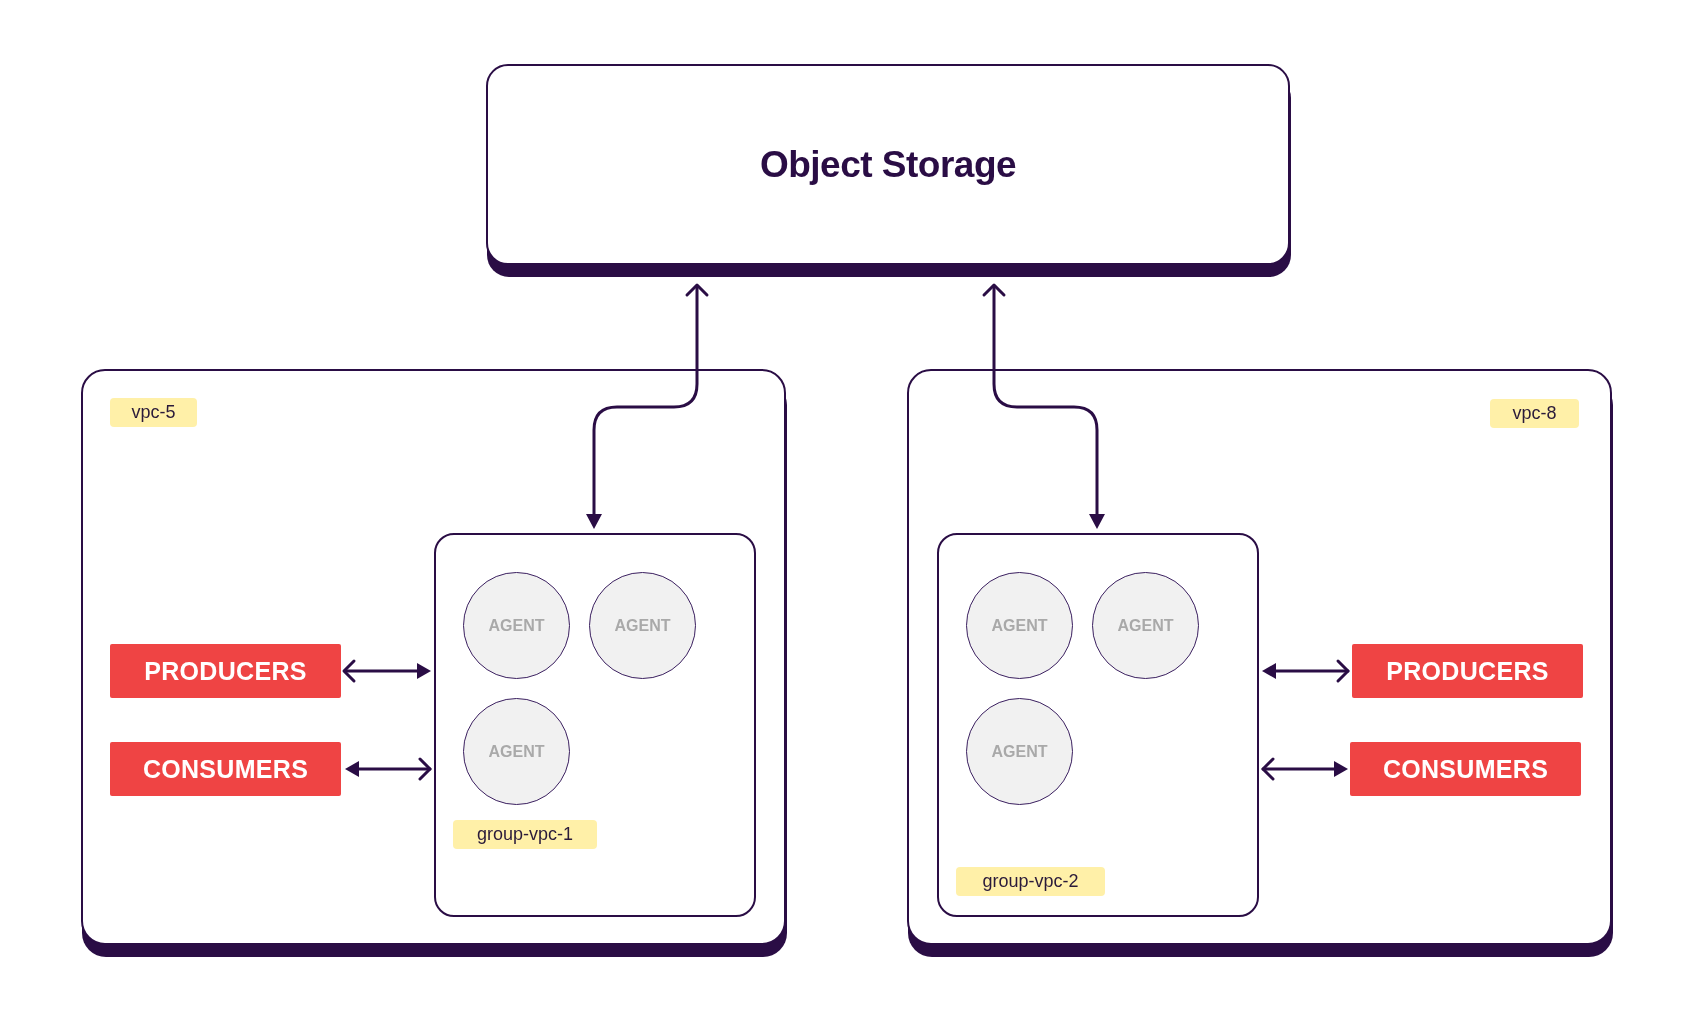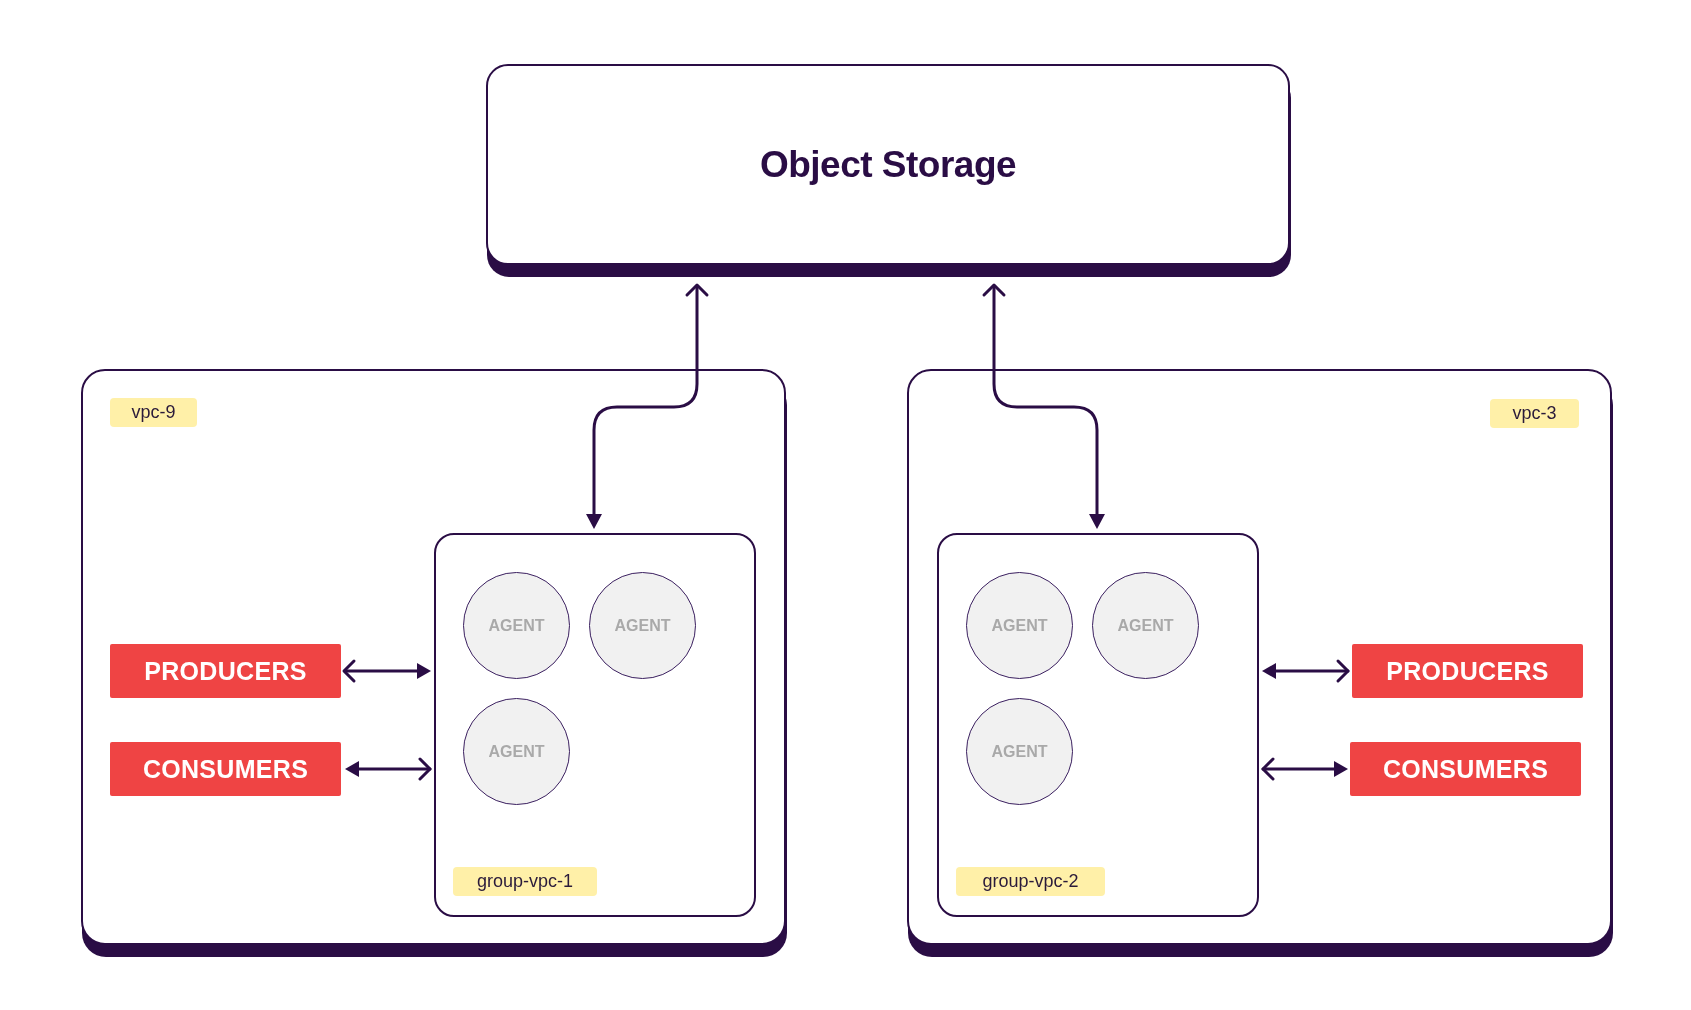--- a/index.html
+++ b/index.html
@@ -50,33 +50,33 @@
     svg.connectors { position: absolute; left: 0; top: 0; }
   </style>
 </head>
 <body>
 
 <div class="abs storage-box">
   <span class="storage-title">Object Storage</span>
 </div>
 
 <div class="abs vpc-box vpc-1"></div>
-<div class="abs tag" style="left:110px; top:398px; width:87px;">vpc-9</div>
+<div class="abs tag" style="left:110px; top:398px; width:87px;">vpc-5</div>
 
 <div class="abs group-box group-1"></div>
 <div class="abs agent" style="left:463px; top:572px;">AGENT</div>
 <div class="abs agent" style="left:589px; top:572px;">AGENT</div>
 <div class="abs agent" style="left:463px; top:698px;">AGENT</div>
-<div class="abs tag" style="left:453px; top:867px; width:144px;">group-vpc-1</div>
+<div class="abs tag" style="left:453px; top:820px; width:144px;">group-vpc-1</div>
 
 <div class="abs pc-box" style="left:110px; top:644px;">PRODUCERS</div>
 <div class="abs pc-box" style="left:110px; top:742px;">CONSUMERS</div>
 
 <div class="abs vpc-box vpc-2"></div>
-<div class="abs tag" style="left:1490px; top:399px; width:89px;">vpc-3</div>
+<div class="abs tag" style="left:1490px; top:399px; width:89px;">vpc-8</div>
 
 <div class="abs group-box group-2"></div>
 <div class="abs agent" style="left:966px; top:572px;">AGENT</div>
 <div class="abs agent" style="left:1092px; top:572px;">AGENT</div>
 <div class="abs agent" style="left:966px; top:698px;">AGENT</div>
 <div class="abs tag" style="left:956px; top:867px; width:149px;">group-vpc-2</div>
 
 <div class="abs pc-box" style="left:1352px; top:644px;">PRODUCERS</div>
 <div class="abs pc-box" style="left:1350px; top:742px;">CONSUMERS</div>
 

